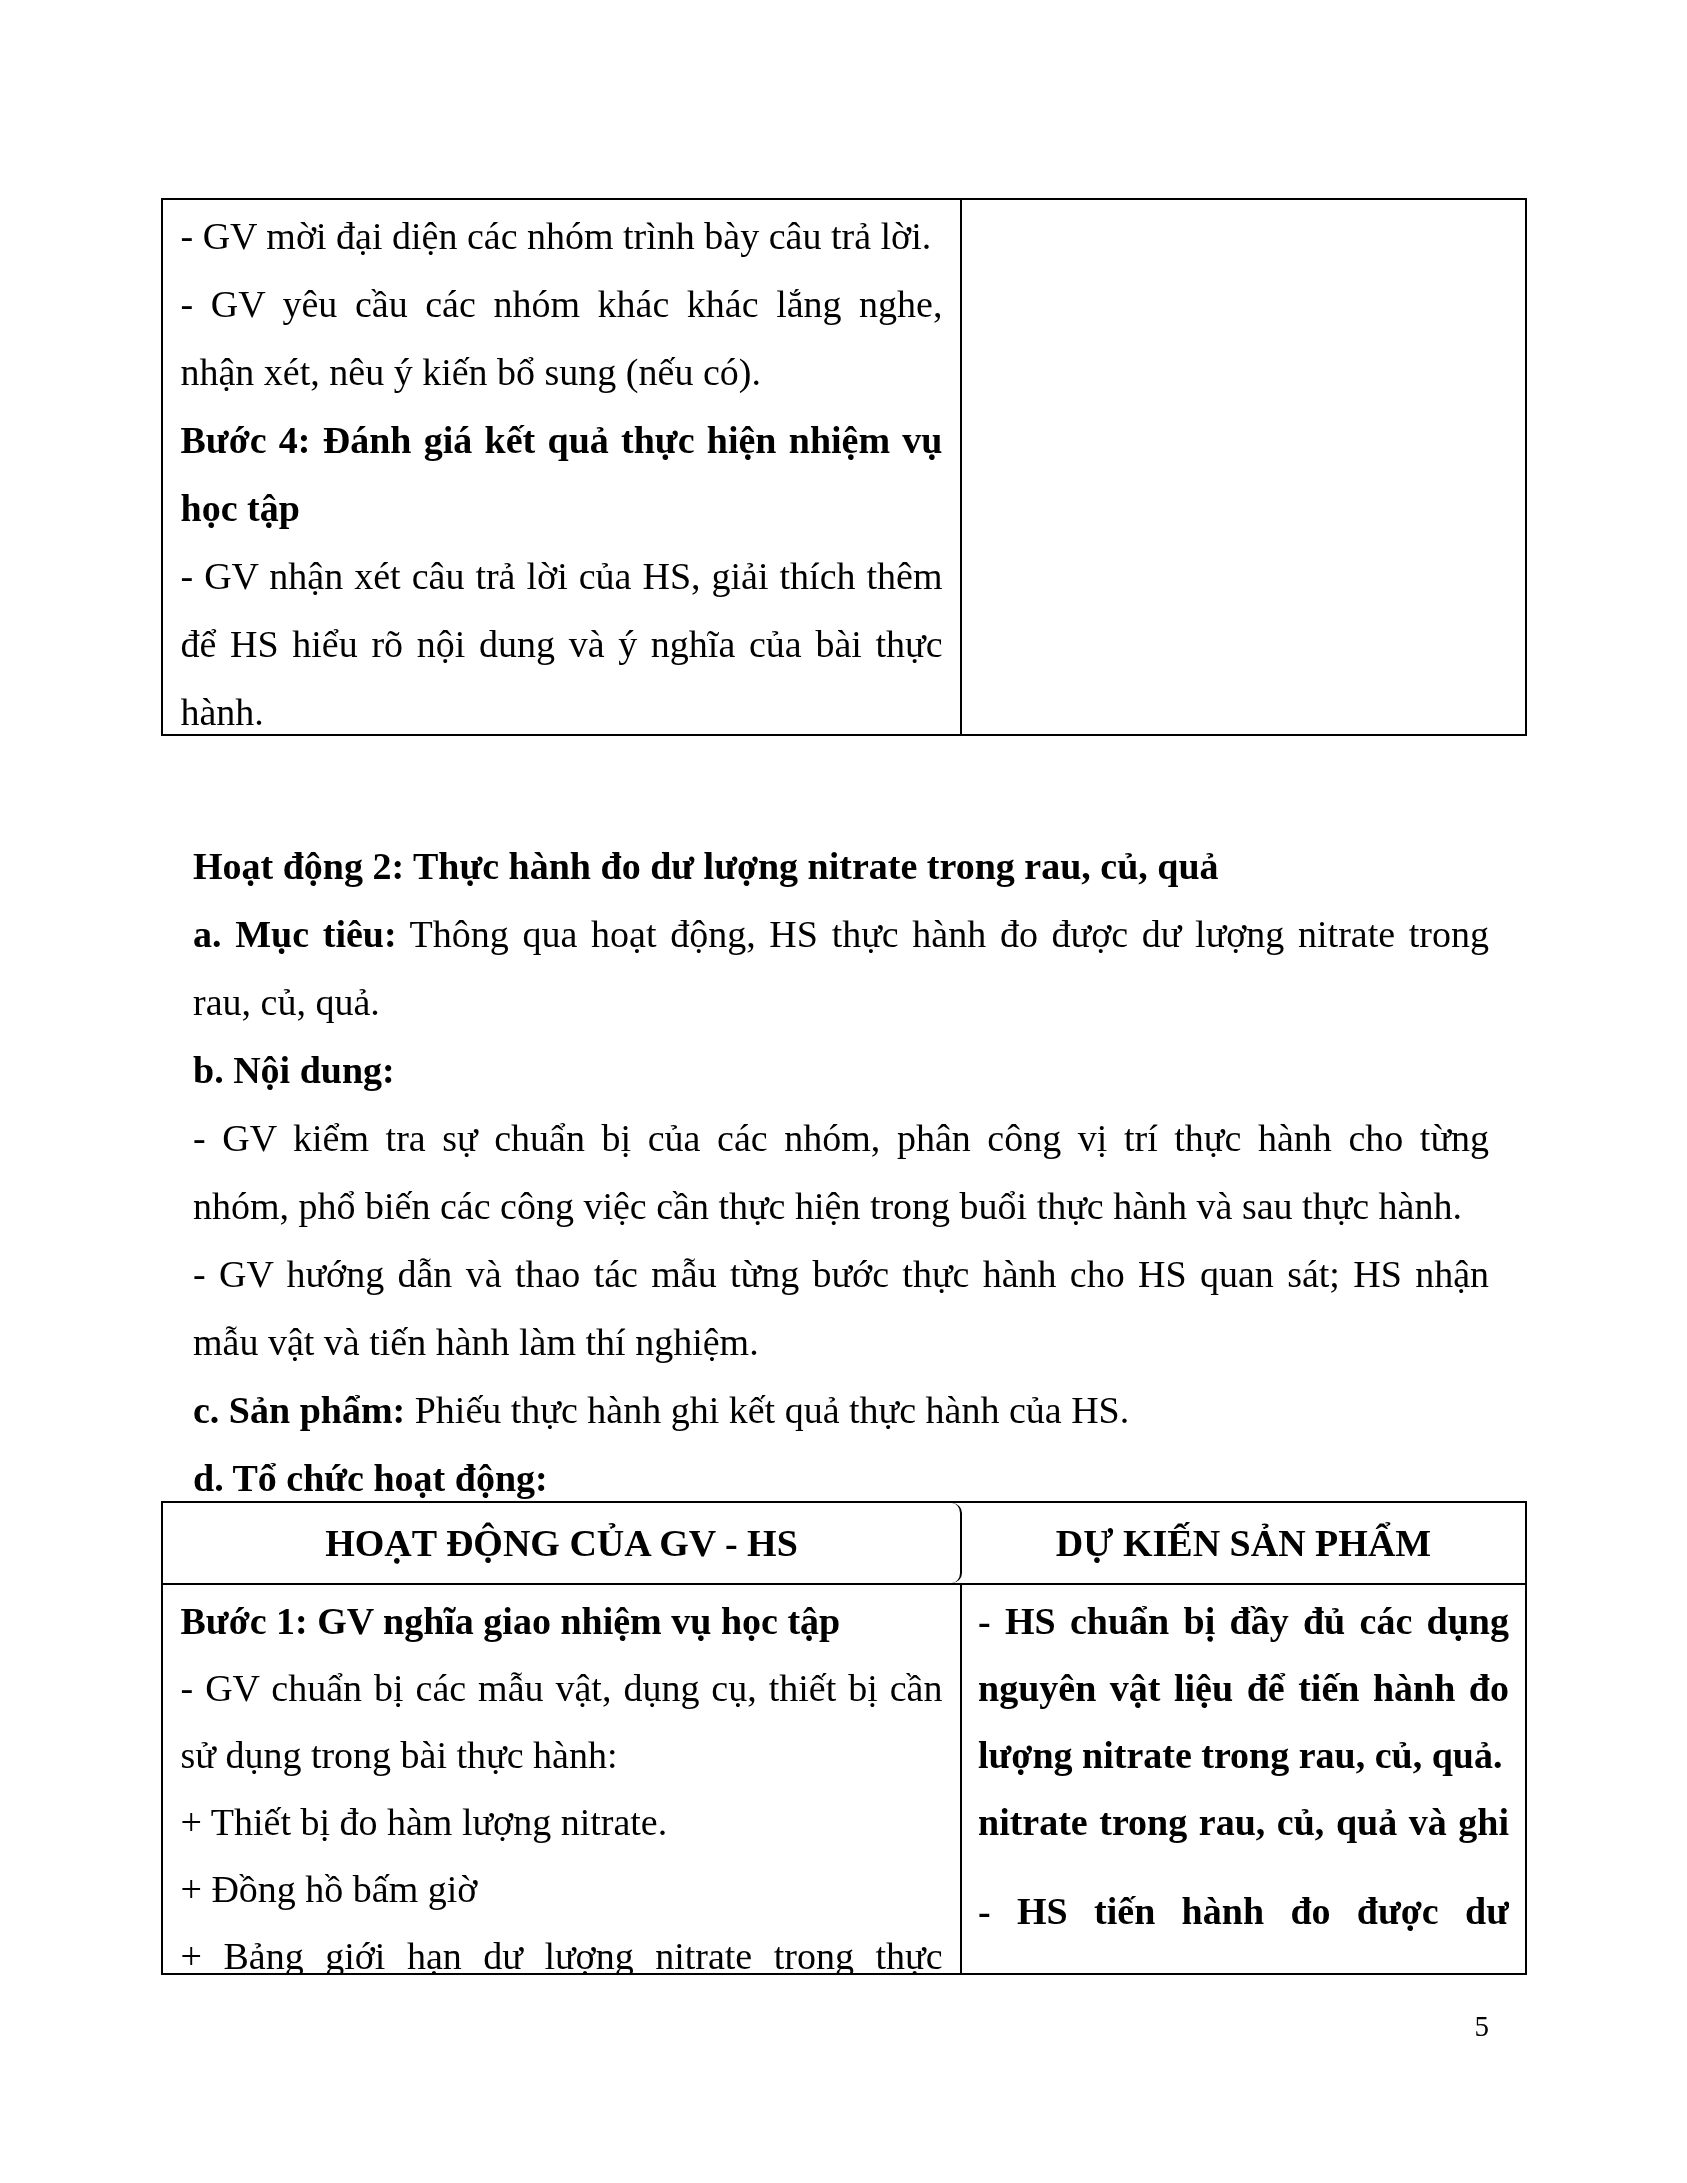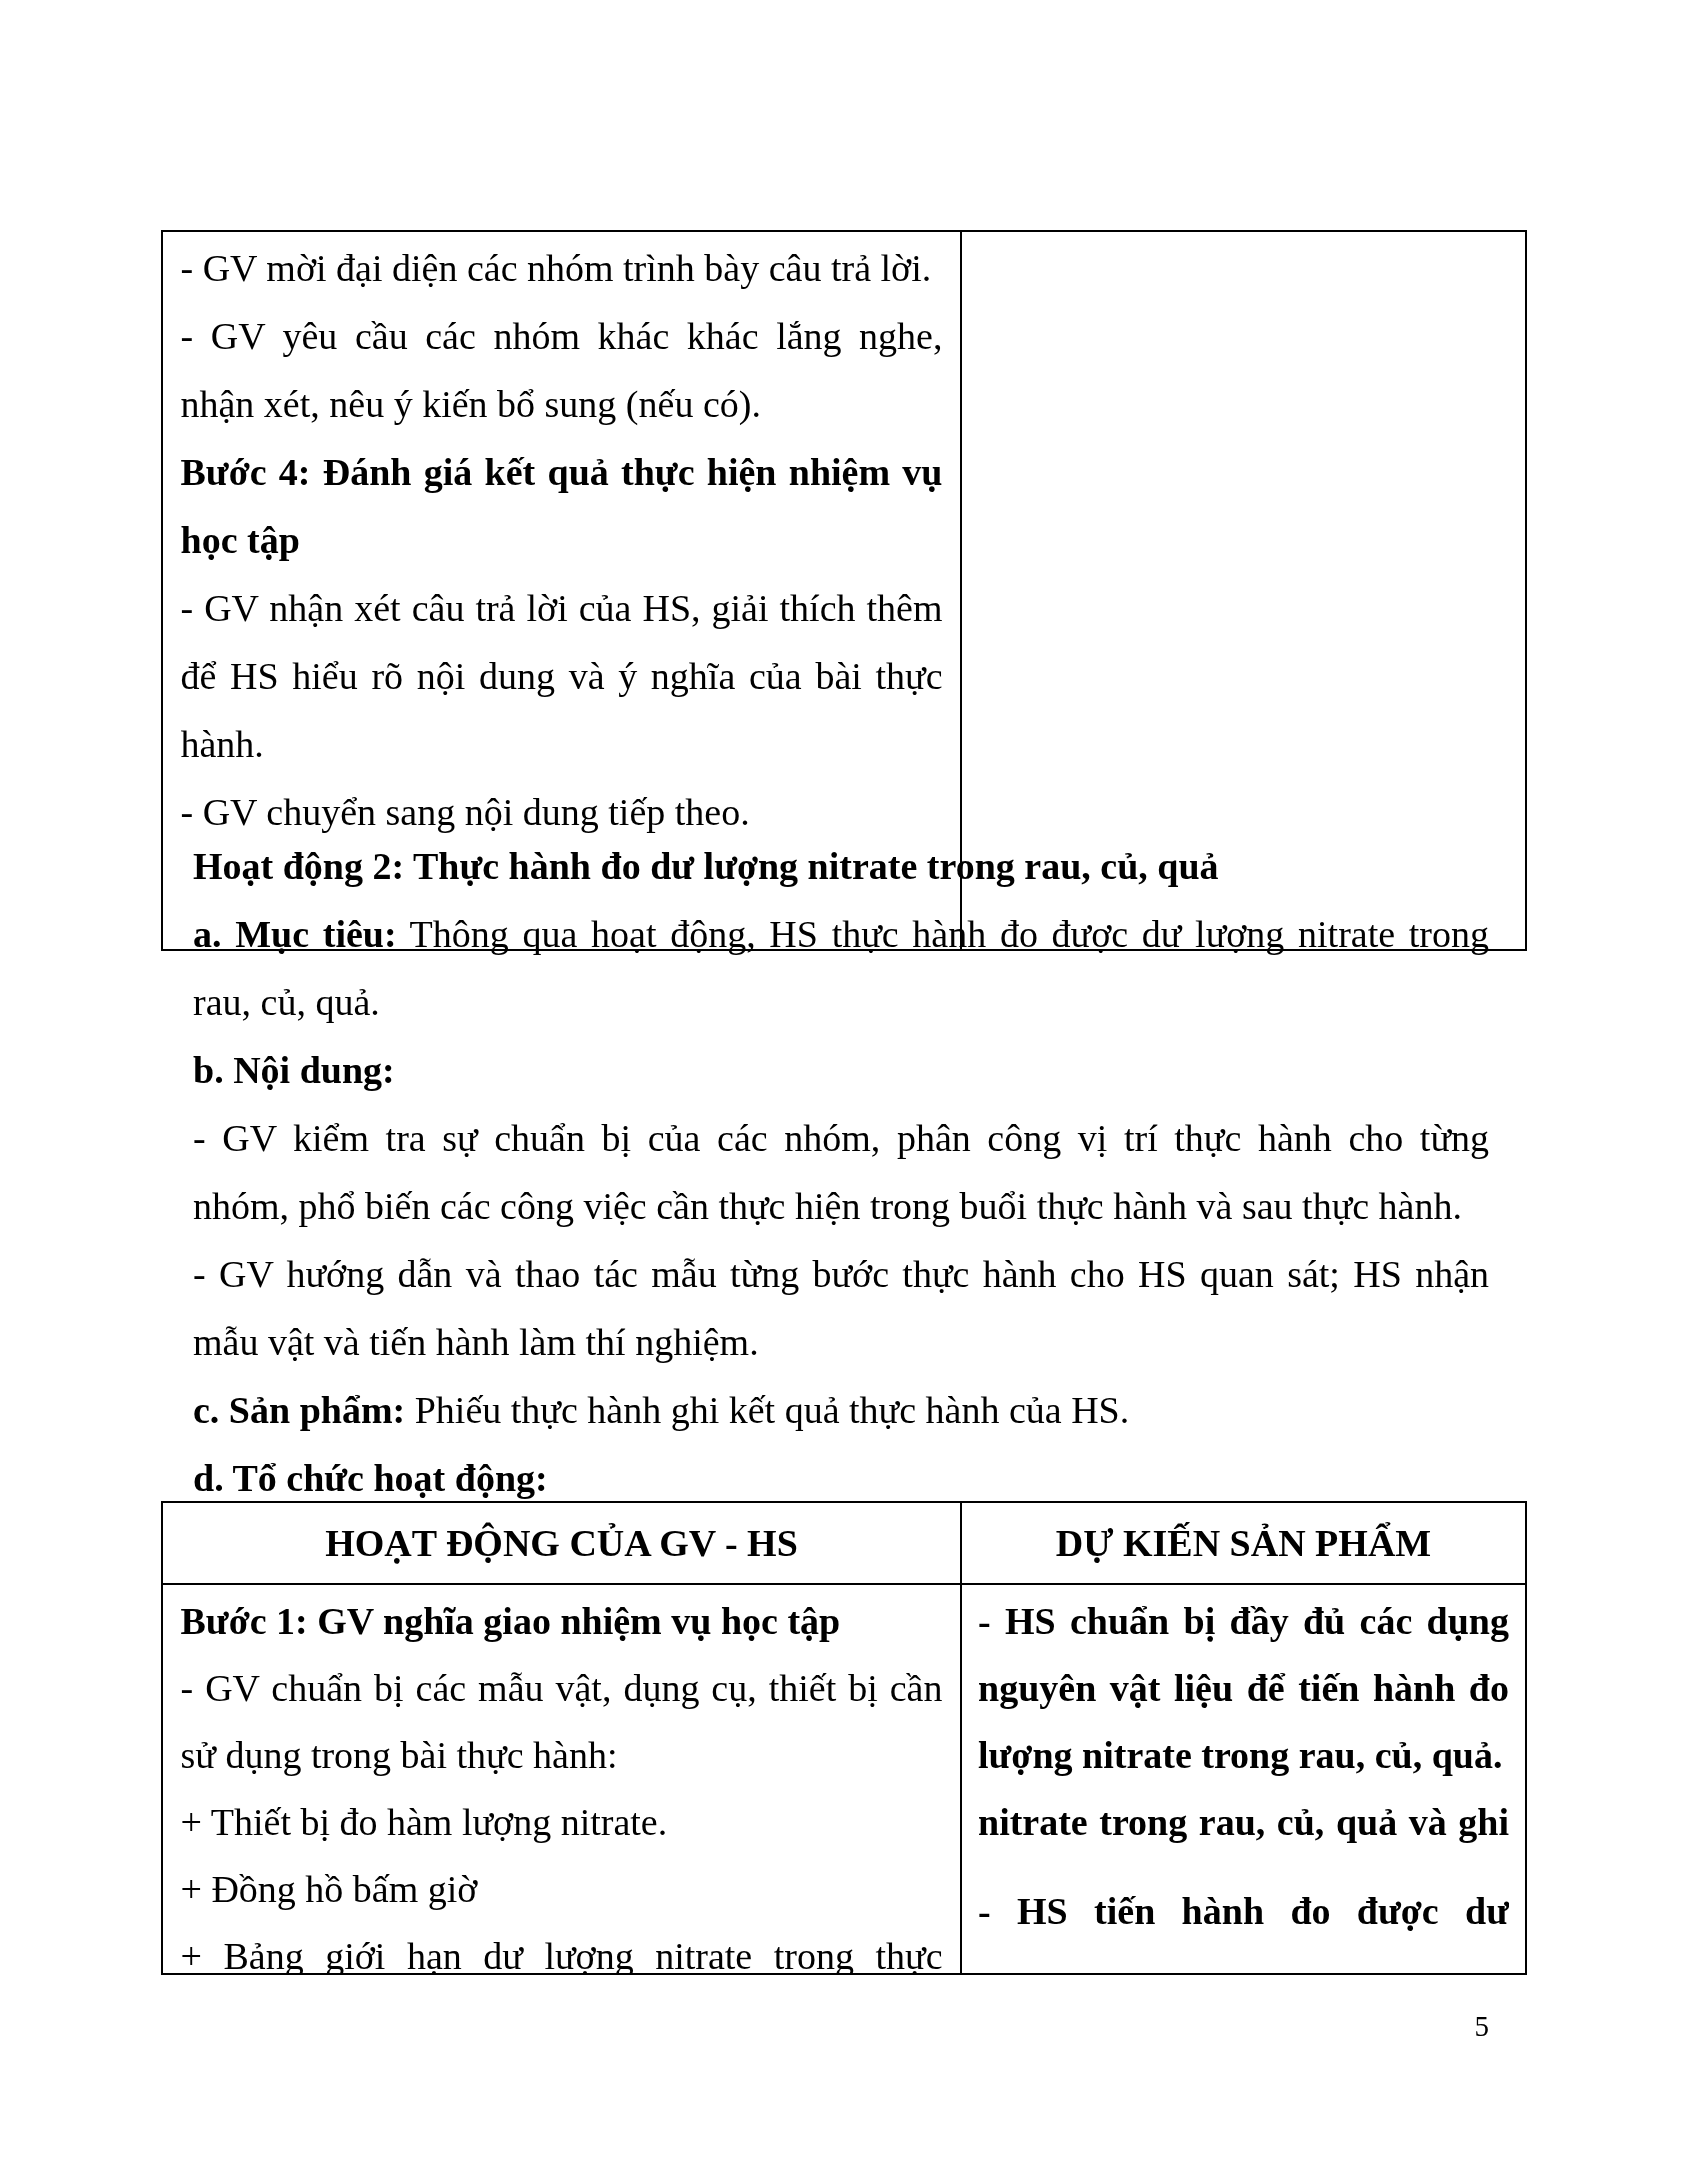--- a/index.html
+++ b/index.html
@@ -10,31 +10,31 @@
   }
   .tbl{position:absolute;box-sizing:border-box;border:2.4px solid #000;display:flex;flex-direction:column;background:#fff;}
   .trow{display:flex;flex:1;min-height:0;}
   .cell{box-sizing:border-box;overflow:hidden;}
   .cell.lft{border-right:2.4px solid #000;}
   .line{height:68px;line-height:68px;white-space:nowrap;overflow:hidden;}
   .t2 .line{height:67px;line-height:67px;}
   .jline{white-space:normal;text-align:justify;text-align-last:justify;}
   .b{font-weight:bold;}
   .hdr{display:flex;align-items:center;justify-content:center;font-weight:bold;box-sizing:border-box;border-bottom:2.4px solid #000;height:82px;flex:none;}
-  .hdr .cell{display:flex;align-items:center;justify-content:center;height:100%;}
+  .hdr .cell{display:flex;align-items:center;justify-content:center;height:100%;border-radius:10px;}
   .freeblock{position:absolute;left:193px;top:832px;width:1296px;}
   .footer{position:absolute;left:193px;top:2009px;width:1296px;text-align:right;font-size:29px;line-height:35px;}
   .gap-top{margin-top:22px;}
 </style>
 </head>
 <body>
 
 <div class="page">
 
-  <div class="tbl" style="left:161px;top:198px;width:1366px;height:721px;margin-top:32px;">
+  <div class="tbl" style="left:161px;top:198px;width:1366px;height:538px;">
     <div class="trow">
       <div class="cell lft" style="width:799px;padding:1.6px 17.5px 0 17.5px;">
         <div class="line">- GV mời đại diện các nhóm trình bày câu trả lời.</div>
         <div class="line jline">- GV yêu cầu các nhóm khác khác lắng nghe,</div>
         <div class="line">nhận xét, nêu ý kiến bổ sung (nếu có).</div>
         <div class="line jline b">Bước 4: Đánh giá kết quả thực hiện nhiệm vụ</div>
         <div class="line b">học tập</div>
         <div class="line jline">- GV nhận xét câu trả lời của HS, giải thích thêm</div>
         <div class="line jline">để HS hiểu rõ nội dung và ý nghĩa của bài thực</div>
         <div class="line">hành.</div>

